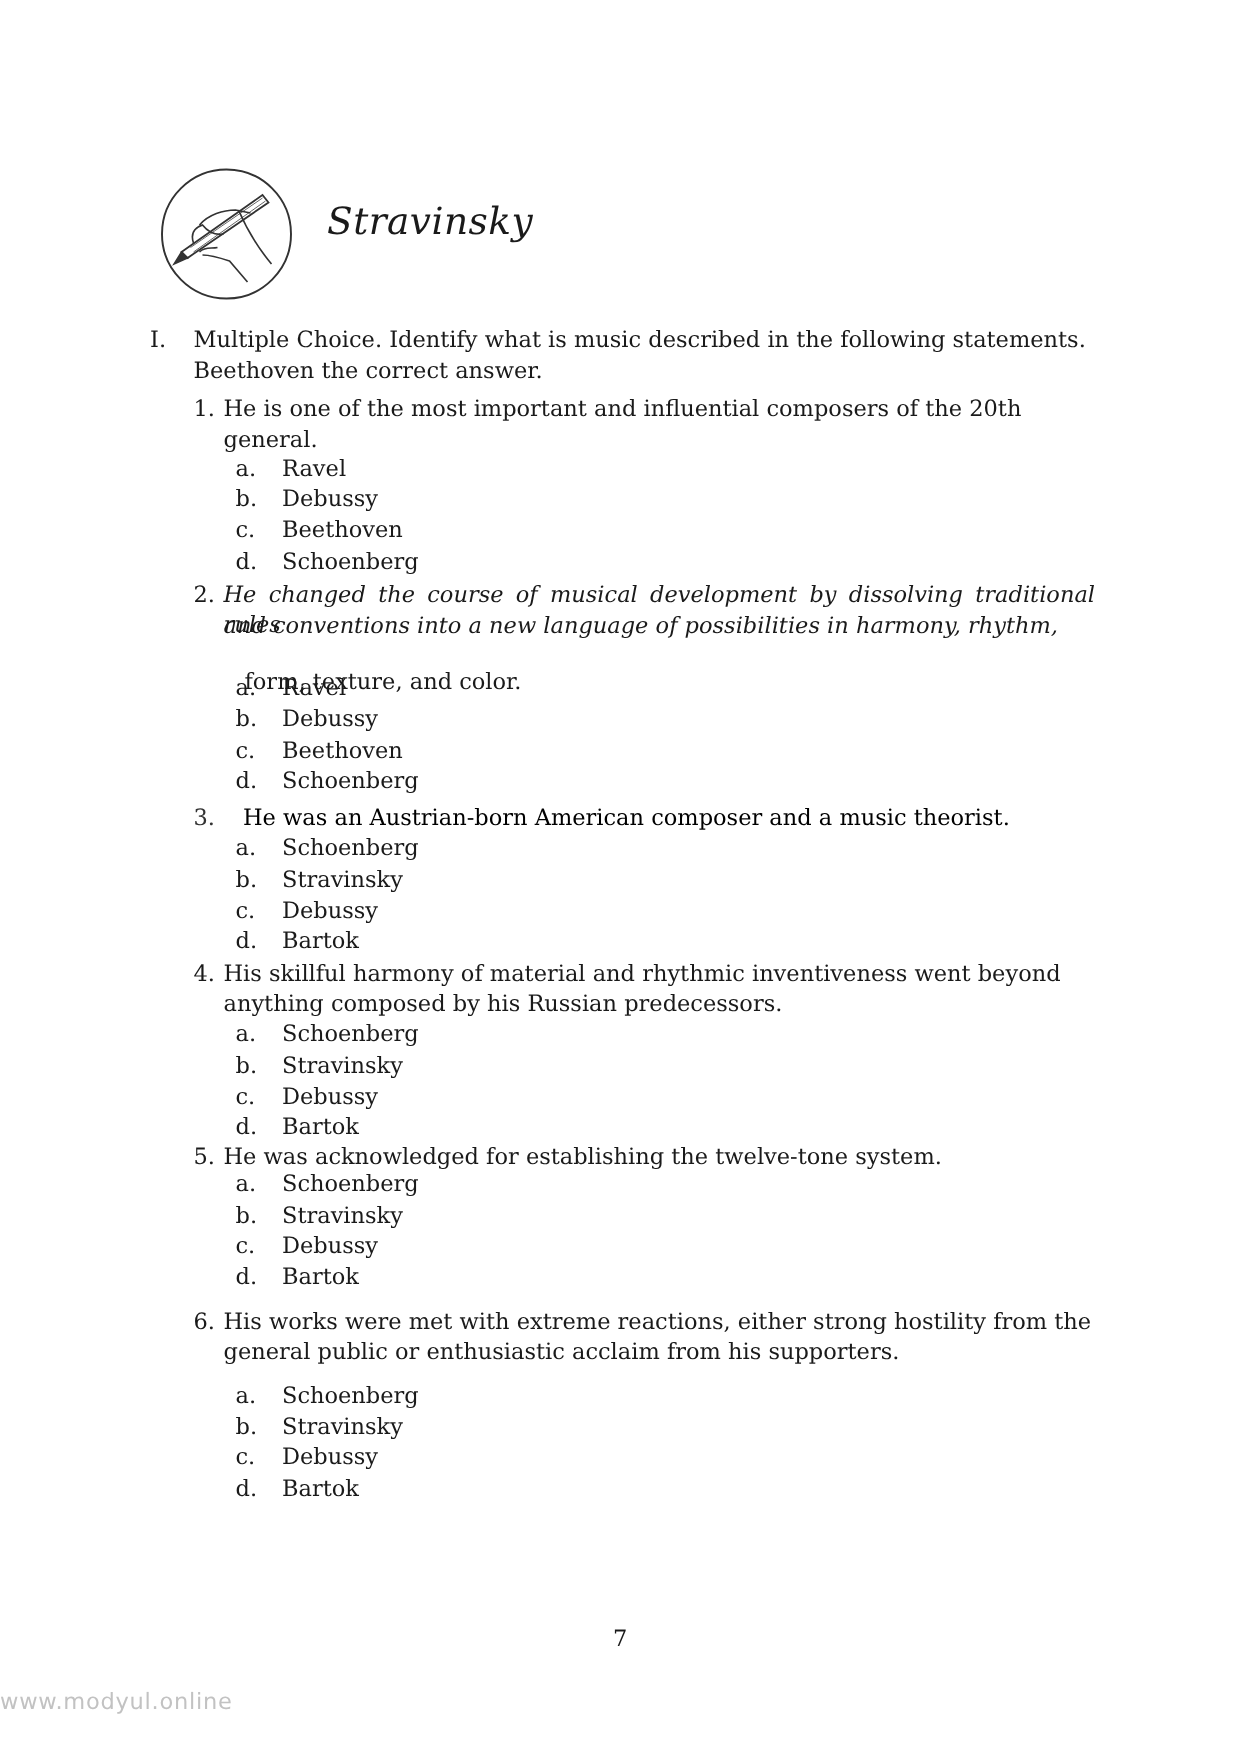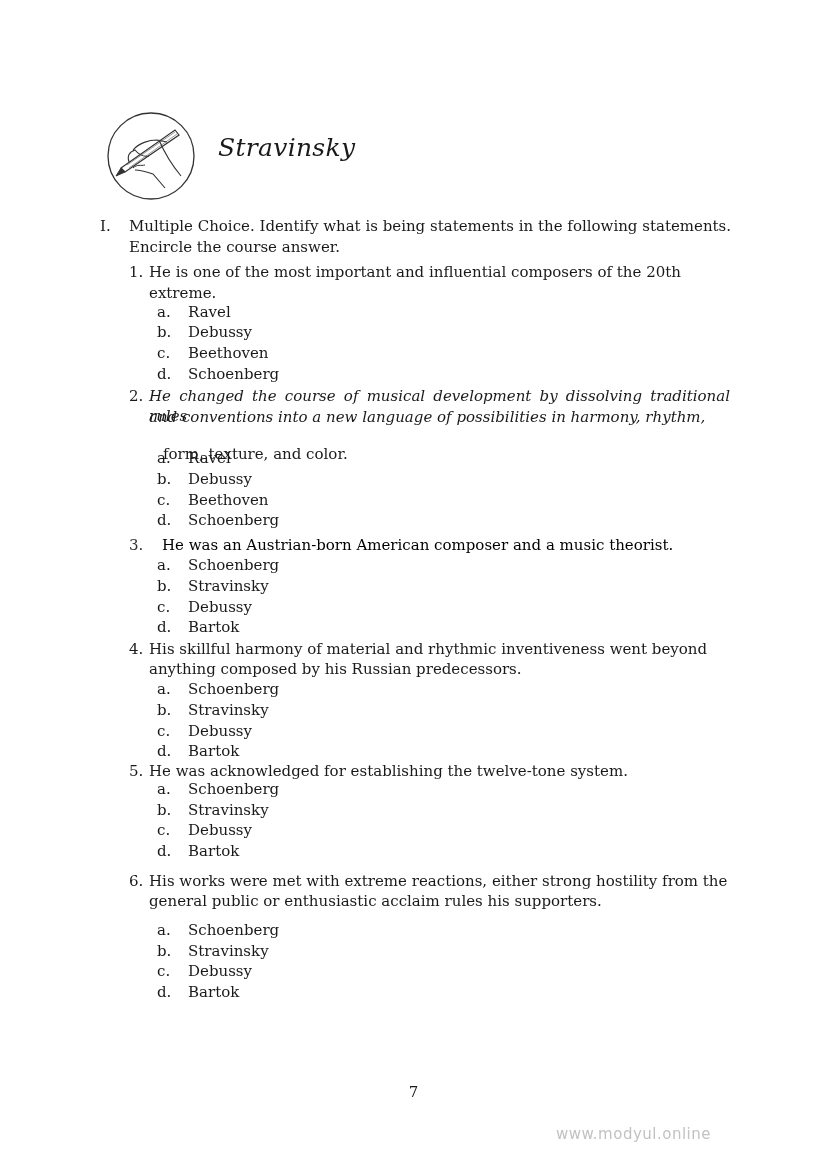--- a/index.html
+++ b/index.html
@@ -8,47 +8,47 @@
       font-family: "DejaVu Serif", serif; color: #1a1a1a; overflow: hidden;
     }
     .abs { position: absolute; }
     .icon-wrap { left: 105px; top: 110px; width: 92px; height: 92px; }
     .title { left: 218px; top: 133px; font-size: 25px; font-style: italic; font-family: "DejaVu Serif", serif; letter-spacing: 0.3px; }
     .line { position: absolute; font-size: 15px; white-space: nowrap; line-height: 20px; }
     .justify { white-space: normal; text-align: justify; text-align-last: left; font-style: italic; }
     .opt-letter { position: absolute; font-size: 15px; line-height: 20px; }
     .opt-text { position: absolute; font-size: 15px; line-height: 20px; }
     .page-num { left: 0; width: 827px; top: 1083px; text-align: center; font-size: 15px; }
-    .watermark { left: 0; width: 711px; top: 1125px; text-align: right; font-size: 15px; color: #c2c2c2; font-family: "DejaVu Sans", sans-serif; letter-spacing: 0.5px; }
+    .watermark { left: 0; width: 711px; top: 1125px; text-align: left; font-size: 15px; color: #c2c2c2; font-family: "DejaVu Sans", sans-serif; letter-spacing: 0.5px; }
   </style>
 </head>
 <body>
 
 <div class="abs icon-wrap">
   <svg width="92" height="92" viewBox="0 0 92 92">
     <circle cx="46" cy="46" r="43" fill="none" stroke="#333" stroke-width="1.3"></circle>
 
     <path d="M16 58 L70 20 L74 25 L20 62 Z" fill="#fff" stroke="#333" stroke-width="1.2"></path>
     <path d="M22 55 L70 22 M24 58 L72 24" stroke="#555" stroke-width="0.6"></path>
     <path d="M16 58 L20 62 L11 66 Z" fill="#333" stroke="#333" stroke-width="1"></path>
 
     <path d="M28 40 C34 33 44 30 52 30 L62 32 M24 52 C22 46 24 42 30 40 C34 45 38 47 44 46 M30 60 C36 60 42 62 48 64 L60 78 M54 30 C60 44 66 54 76 66" fill="none" stroke="#333" stroke-width="1.1"></path>
     <path d="M28 58 C32 54 36 56 40 55" fill="none" stroke="#333" stroke-width="1"></path>
   </svg>
 </div>
 <div class="abs title">Stravinsky</div>
 
 <div class="line" style="left:100px; top:216px;">I.</div>
-<div class="line" style="left:129px; top:216px;">Multiple Choice. Identify what is being statements in the following statements.</div>
-<div class="line" style="left:129px; top:237px;">Encircle the course answer.</div>
+<div class="line" style="left:129px; top:216px;">Multiple Choice. Identify what is music described in the following statements.</div>
+<div class="line" style="left:129px; top:237px;">Beethoven the correct answer.</div>
 
 <div>
   <div class="line" style="left:129px; top:262px;">1.</div>
   <div class="line" style="left:149px; top:262px;">He is one of the most important and influential composers of the 20th</div>
-  <div class="line" style="left:149px; top:283px;">extreme.</div>
+  <div class="line" style="left:149px; top:283px;">general.</div>
   <div>
       <span class="opt-letter" style="left:157px; top:302px;">a.</span>
       <span class="opt-text" style="left:188px; top:302px;">Ravel</span>
     </div>
   <div>
       <span class="opt-letter" style="left:157px; top:322px;">b.</span>
       <span class="opt-text" style="left:188px; top:322px;">Debussy</span>
     </div>
   <div>
       <span class="opt-letter" style="left:157px; top:343px;">c.</span>
@@ -143,21 +143,21 @@
     </div>
   <div>
       <span class="opt-letter" style="left:157px; top:841px;">d.</span>
       <span class="opt-text" style="left:188px; top:841px;">Bartok</span>
     </div>
 </div>
 
 <div>
   <div class="line" style="left:129px; top:871px;">6.</div>
   <div class="line" style="left:149px; top:871px;">His works were met with extreme reactions, either strong hostility from the</div>
-  <div class="line" style="left:149px; top:891px;">general public or enthusiastic acclaim rules his supporters.</div>
+  <div class="line" style="left:149px; top:891px;">general public or enthusiastic acclaim from his supporters.</div>
   <div>
       <span class="opt-letter" style="left:157px; top:920px;">a.</span>
       <span class="opt-text" style="left:188px; top:920px;">Schoenberg</span>
     </div>
   <div>
       <span class="opt-letter" style="left:157px; top:941px;">b.</span>
       <span class="opt-text" style="left:188px; top:941px;">Stravinsky</span>
     </div>
   <div>
       <span class="opt-letter" style="left:157px; top:961px;">c.</span>

